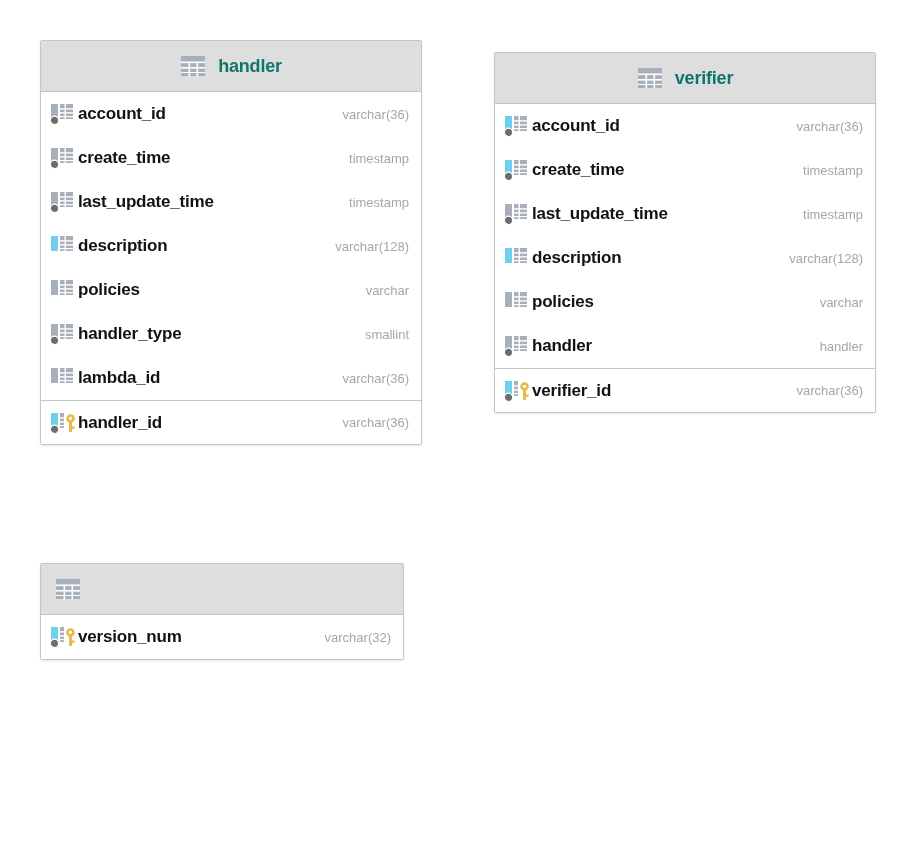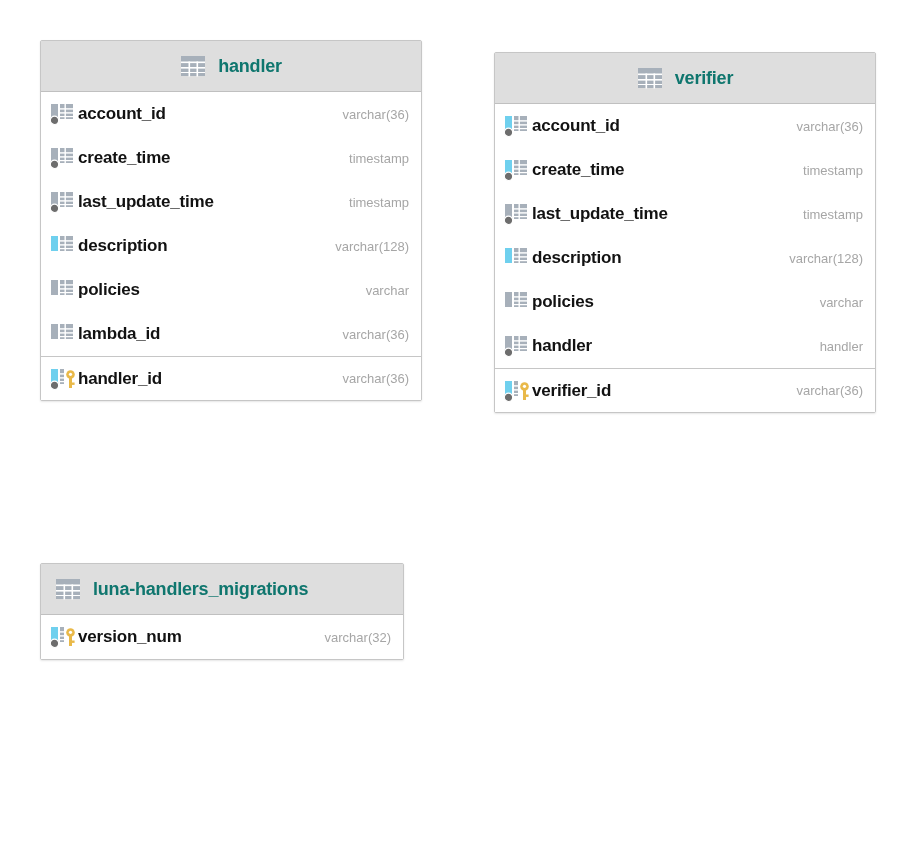--- a/index.html
+++ b/index.html
@@ -181,20 +181,33 @@
           <span class="attr-type">varchar</span>
         </div>
         <div class="attr">
           <svg width="28" height="24" viewBox="0 0 28 24" class="attr-icon">
             <rect x="2" y="2" width="7" height="15" fill="#a7b0ba"></rect>
             <rect x="11" y="2" width="13" height="15" fill="#a7b0ba"></rect>
             <rect x="11" y="6.2" width="13" height="1.4" fill="#ffffff"></rect>
             <rect x="11" y="10.2" width="13" height="1.4" fill="#ffffff"></rect>
             <rect x="11" y="14" width="13" height="1.2" fill="#ffffff"></rect>
             <rect x="15.5" y="2" width="1.4" height="15" fill="#ffffff"></rect>
+            <circle cx="5.5" cy="18.3" r="4.2" fill="#6d6d6d" stroke="#ffffff" stroke-width="1.2"></circle>
+          </svg>
+          <span class="attr-name">handler_type</span>
+          <span class="attr-type">smallint</span>
+        </div>
+        <div class="attr">
+          <svg width="28" height="24" viewBox="0 0 28 24" class="attr-icon">
+            <rect x="2" y="2" width="7" height="15" fill="#a7b0ba"></rect>
+            <rect x="11" y="2" width="13" height="15" fill="#a7b0ba"></rect>
+            <rect x="11" y="6.2" width="13" height="1.4" fill="#ffffff"></rect>
+            <rect x="11" y="10.2" width="13" height="1.4" fill="#ffffff"></rect>
+            <rect x="11" y="14" width="13" height="1.2" fill="#ffffff"></rect>
+            <rect x="15.5" y="2" width="1.4" height="15" fill="#ffffff"></rect>
           </svg>
           <span class="attr-name">lambda_id</span>
           <span class="attr-type">varchar(36)</span>
         </div>
         <div class="attr pk-sep">
           <svg width="28" height="24" viewBox="0 0 28 24" class="attr-icon">
             <rect x="2" y="2" width="7" height="15" fill="#6fd0ee"></rect>
             <rect x="11" y="2" width="13" height="15" fill="#a7b0ba"></rect>
             <rect x="11" y="6.2" width="13" height="1.4" fill="#ffffff"></rect>
             <rect x="11" y="10.2" width="13" height="1.4" fill="#ffffff"></rect>
@@ -328,21 +341,20 @@
     <div class="entity" style="left: 40px; top: 563px; width: 364px;">
       <div class="entity-header left">
         <svg width="26" height="22" viewBox="0 0 26 22" class="tbl-icon">
           <rect x="1" y="1" width="24" height="20" fill="#a7b0ba"></rect>
           <rect x="1" y="6.5" width="24" height="1.6" fill="#ffffff"></rect>
           <rect x="1" y="12" width="24" height="1.6" fill="#ffffff"></rect>
           <rect x="1" y="17" width="24" height="1" fill="#ffffff"></rect>
           <rect x="8.5" y="6.5" width="1.6" height="15" fill="#ffffff"></rect>
           <rect x="16.5" y="6.5" width="1.6" height="15" fill="#ffffff"></rect>
         </svg>
-        <span class="entity-title">luna-handlers_migrations</span>
       </div>
       <div class="attrs">
         <div class="attr">
           <svg width="28" height="24" viewBox="0 0 28 24" class="attr-icon">
             <rect x="2" y="2" width="7" height="15" fill="#6fd0ee"></rect>
             <rect x="11" y="2" width="13" height="15" fill="#a7b0ba"></rect>
             <rect x="11" y="6.2" width="13" height="1.4" fill="#ffffff"></rect>
             <rect x="11" y="10.2" width="13" height="1.4" fill="#ffffff"></rect>
             <rect x="11" y="14" width="13" height="1.2" fill="#ffffff"></rect>
             <rect x="15.5" y="2" width="1.4" height="15" fill="#ffffff"></rect>

